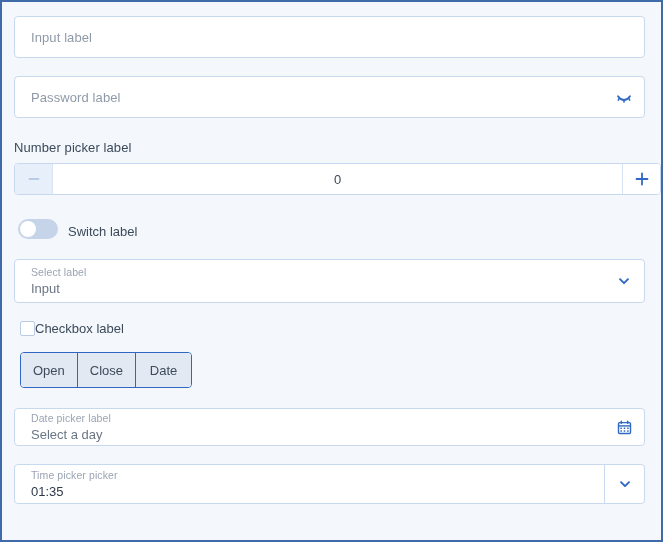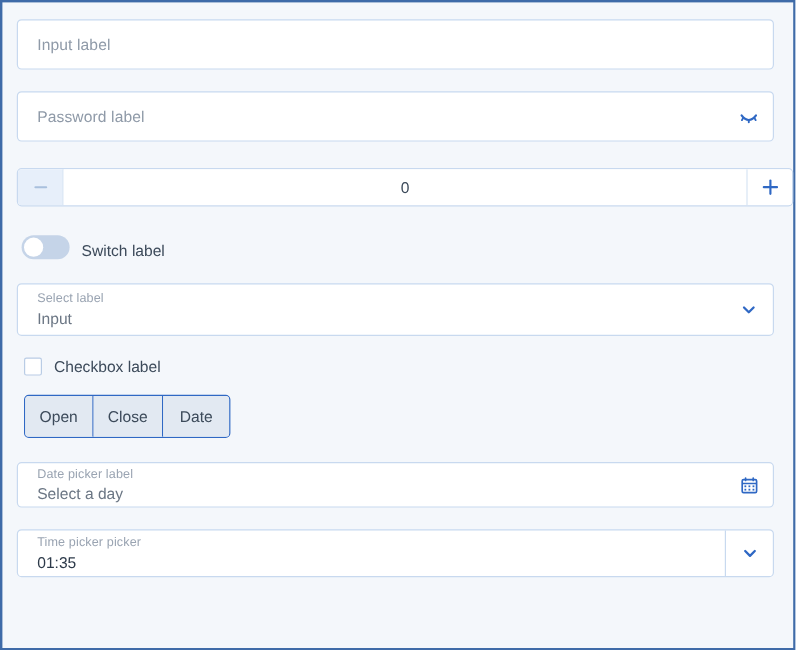--- a/index.html
+++ b/index.html
@@ -151,21 +151,20 @@
   }
   .switch-label {
     font-size: 13px;
     color: #3c4a5a;
   }
 
   
   .checkbox-row {
     display: flex;
     align-items: flex-end;
-    gap: 10px;
     padding-left: 6px;
   }
   .checkbox {
     width: 15px;
     height: 15px;
     border: 1px solid #b9cce5;
     border-radius: 2px;
     background: #ffffff;
     flex-shrink: 0;
   }
@@ -221,20 +220,21 @@
         <line x1="8" y1="11" x2="8" y2="12.9" stroke="#2f68c4" stroke-width="1.6" stroke-linecap="round"></line>
         <line x1="12.8" y1="9.4" x2="13.7" y2="11.1" stroke="#2f68c4" stroke-width="1.6" stroke-linecap="round"></line>
       </svg>
     </span>
   </div>
 
   <div class="gap-22"></div>
 
   
   <div>
+    <div class="np-label">Number picker label</div>
     <div class="numberpicker">
       <div class="np-btn minus">
         <span>
           <svg class="ico" width="14" height="14" viewBox="0 0 14 14" aria-hidden="true">
             <line x1="2.5" y1="7" x2="11.5" y2="7" stroke="#a9c0dd" stroke-width="1.7" stroke-linecap="round"></line>
           </svg>
         </span>
       </div>
       <div class="np-value">0</div>
       <div class="np-btn plus">

